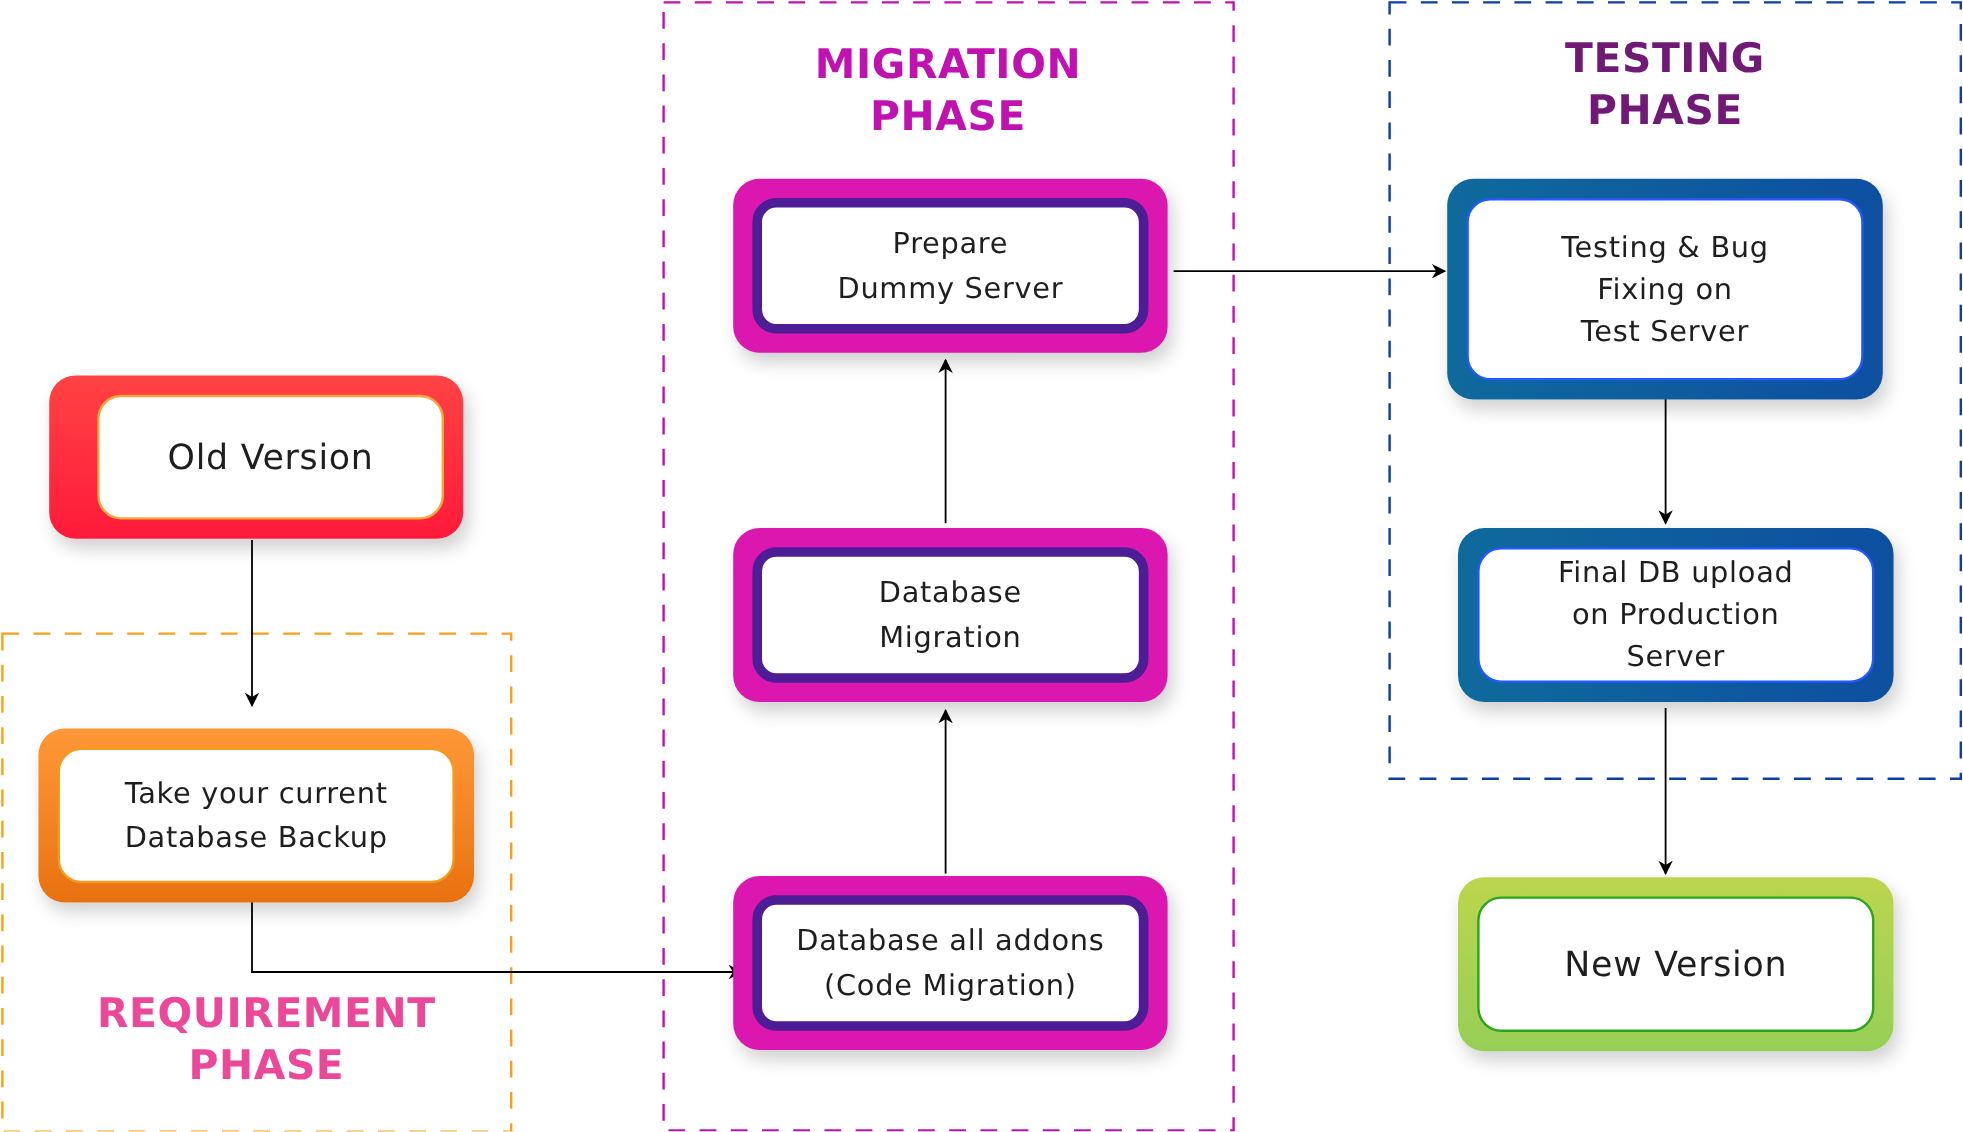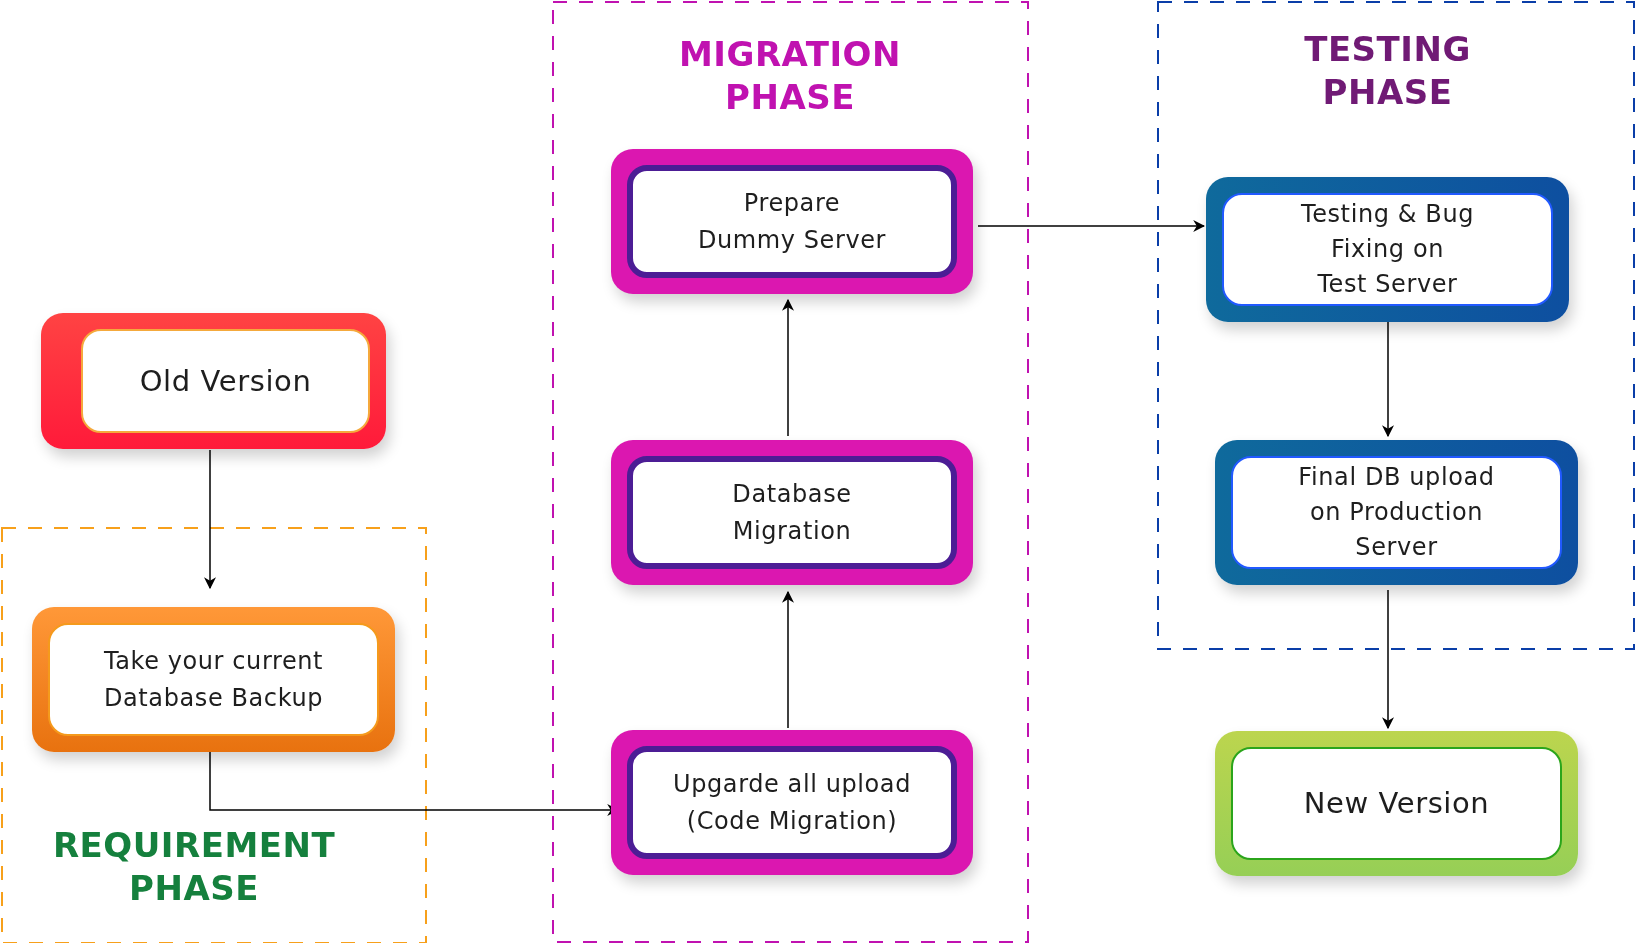--- a/index.html
+++ b/index.html
@@ -14,21 +14,21 @@
   .node .inner { position: absolute; left: 16px; top: 16px; right: 16px; bottom: 16px;
                  background: #fff; border-radius: 20px; box-sizing: border-box;
                  display: flex; align-items: center; justify-content: center;
                  text-align: center; color: #1e1e1e; font-size: 24px; line-height: 37px;
                  white-space: pre-line; letter-spacing: 0.6px; }
   .n-red { background: linear-gradient(180deg, #ff4343 0%, #ff1a3a 100%); }
   .n-red .inner { border: 2px solid #f5a93c; font-size: 29px; margin-left: 24px; }
   .n-orange { background: linear-gradient(180deg, #ff9838 0%, #e8720f 100%); }
   .n-orange .inner { border: 2px solid #f59a1c; }
   .n-pink { background: #db17b0; }
-  .n-pink .inner { border: 6px solid #4c1d95; }
+  .n-pink .inner { border: 8px solid #4c1d95; }
   .n-blue { background: linear-gradient(90deg, #0f6a9c 0%, #0e4fa0 100%); }
   .n-blue .inner { border: 2px solid #2159ff; line-height: 35px; }
   .n-green { background: linear-gradient(180deg, #bcd54e 0%, #96cf56 100%); }
   .n-green .inner { border: 2px solid #2ba51b; font-size: 29px; }
 </style>
 </head>
 <body>
 
 <svg class="wires" width="1636" height="943">
   <defs>
@@ -42,21 +42,21 @@
 
   <line x1="210" y1="450" x2="210" y2="588" stroke="#000" stroke-width="1.5" marker-end="url(#arrow)"></line>
   <polyline points="210,737 210,810 618,810" fill="none" stroke="#000" stroke-width="1.5" marker-end="url(#arrow)"></polyline>
   <line x1="788" y1="728" x2="788" y2="592" stroke="#000" stroke-width="1.5" marker-end="url(#arrow)"></line>
   <line x1="788" y1="436" x2="788" y2="300" stroke="#000" stroke-width="1.5" marker-end="url(#arrow)"></line>
   <line x1="978" y1="226" x2="1204" y2="226" stroke="#000" stroke-width="1.5" marker-end="url(#arrow)"></line>
   <line x1="1388" y1="298" x2="1388" y2="436" stroke="#000" stroke-width="1.5" marker-end="url(#arrow)"></line>
   <line x1="1388" y1="590" x2="1388" y2="728" stroke="#000" stroke-width="1.5" marker-end="url(#arrow)"></line>
 </svg>
 
-<div class="phase-title" style="left:24px; top:824px; width:340px; color:#15803d; white-space:pre-line;">REQUIREMENT
+<div class="phase-title" style="left:52px; top:824px; width:340px; color:#ec4899; white-space:pre-line;">REQUIREMENT
 PHASE</div>
 <div class="phase-title" style="left:610px; top:33px; width:360px; color:#c012b0; white-space:pre-line;">MIGRATION
 PHASE</div>
 <div class="phase-title" style="left:1215px; top:28px; width:345px; color:#701a75; white-space:pre-line;">TESTING
 PHASE</div>
 
 <div class="node n-red" style="left:41px; top:313px; width:345px; height:136px;">
   <div class="inner">Old Version</div>
 </div>
 
@@ -69,25 +69,25 @@
   <div class="inner">Prepare
 Dummy Server</div>
 </div>
 
 <div class="node n-pink" style="left:611px; top:440px; width:362px; height:145px;">
   <div class="inner">Database
 Migration</div>
 </div>
 
 <div class="node n-pink" style="left:611px; top:730px; width:362px; height:145px;">
-  <div class="inner">Upgarde all upload
+  <div class="inner">Database all addons
 (Code Migration)</div>
 </div>
 
-<div class="node n-blue" style="left:1206px; top:149px; width:363px; height:145px;margin-top:28px;">
+<div class="node n-blue" style="left:1206px; top:149px; width:363px; height:184px;">
   <div class="inner">Testing &amp; Bug
 Fixing on
 Test Server</div>
 </div>
 
 <div class="node n-blue" style="left:1215px; top:440px; width:363px; height:145px;padding-left:48px;">
   <div class="inner">Final DB upload
 on Production
 Server</div>
 </div>

